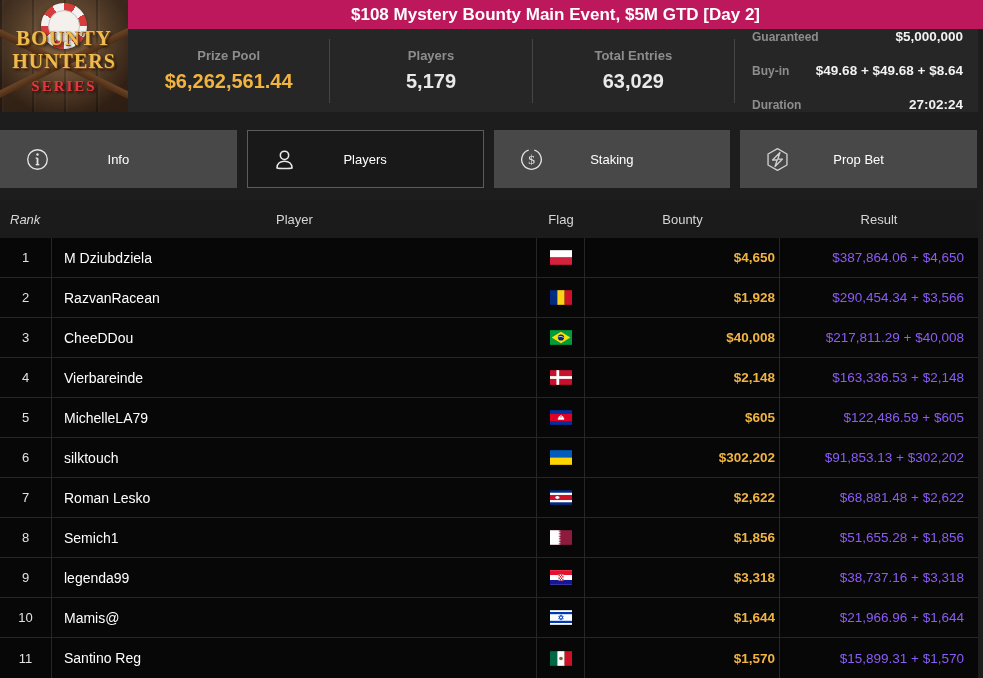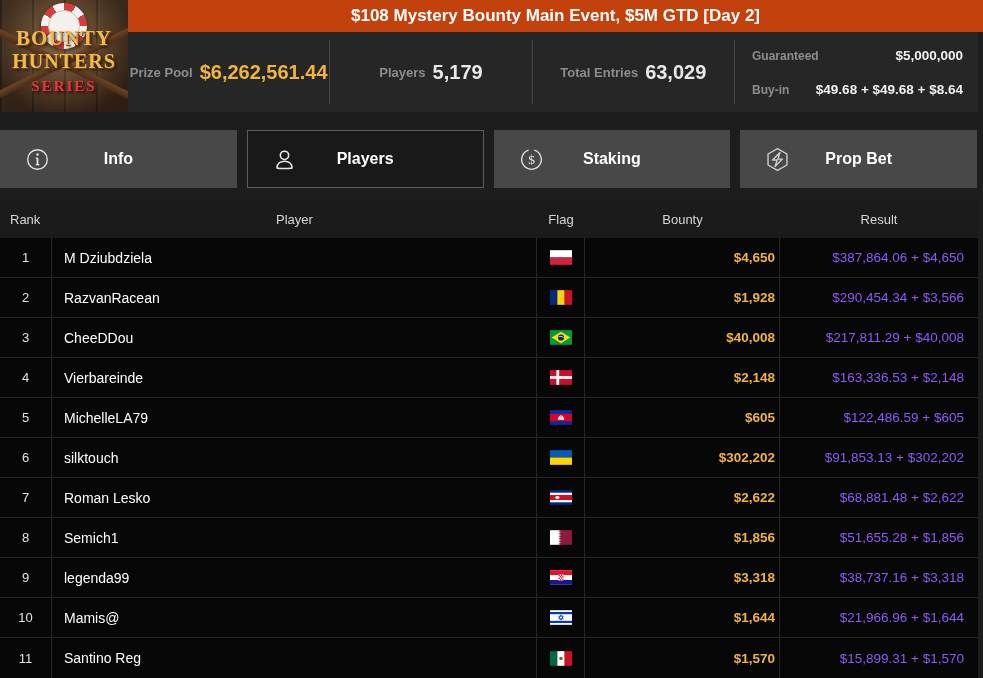--- a/index.html
+++ b/index.html
@@ -37,60 +37,60 @@
     text-shadow: 1px 1px 0 #7a4414, 2px 2px 3px rgba(0,0,0,.75);
   }
   .logo-line2 { font-size: 20px; }
   .logo-line3 {
     font-size: 15px; line-height: 20px; letter-spacing: 2px; margin-top: 3px; color: #e0393f;
     text-shadow: 1px 1px 0 #5d1212, 2px 2px 3px rgba(0,0,0,.75);
   }
 
   .head-right { flex: 1; display: flex; flex-direction: column; }
   .title-bar {
-    height: 32px; background: #c2410c; color: #fff;
+    height: 32px; background: #be185d; color: #fff;
     display: flex; align-items: center; justify-content: center;
     font-size: 17px; font-weight: bold;
   }
   .stats-bar {
     flex: 1; background: #262626; margin-right: 5px;
     display: flex; align-items: center;
   }
   .stat {
     flex: 1; height: 64px; border-right: 1px solid #454545;
-    display: flex; align-items: center; justify-content: center; gap: 7px;
+    display: flex; flex-direction: column; align-items: center; justify-content: center; gap: 7px;
   }
   .stat-label { color: #8d8d8d; font-size: 13px; font-weight: bold; }
   .stat-value { color: #e9e9e9; font-size: 20px; font-weight: bold; }
   .stat-value.gold { color: #f2b441; }
   .details { width: 243px; flex: none; padding: 0 15px 0 17px; display: flex; flex-direction: column; gap: 19px; }
   .detail-row { display: flex; justify-content: space-between; align-items: baseline; }
   .detail-label { color: #8d8d8d; font-size: 12px; font-weight: bold; }
   .detail-value { color: #f2f2f2; font-size: 13.5px; font-weight: bold; white-space: nowrap; }
 
   
   .tabs { display: flex; gap: 10px; height: 58px; margin: 18px 6px 0 0; }
   .tab {
     flex: 1; background: #484848; border: 1px solid transparent;
     display: flex; align-items: center; position: relative; cursor: pointer;
   }
   .tab.active { background: #191919; border: 1px solid #5c5c5c; }
   .tab-icon { position: absolute; left: 23px; width: 27px; height: 27px; display: flex; }
   .tab-icon svg { width: 100%; height: 100%; }
-  .tab-label { flex: 1; text-align: center; color: #fff; font-size: 16px; font-weight: bold; }
+  .tab-label { flex: 1; text-align: center; color: #fff; font-size: 13px; font-weight: normal; }
 
   
   .table { margin: 12px 5px 0 0; }
   .grid { display: grid; grid-template-columns: 52px 485px 48px 195px 198px; }
   .thead {
     height: 38px; background: #1b1b1b; align-items: center;
     color: #d6d6d6; font-size: 13px;
   }
   .th { text-align: center; }
-  .th.h-rank { text-align: left; padding-left: 10px; }
+  .th.h-rank { text-align: left; padding-left: 10px; font-style: italic; }
   .trow { height: 40px; background: #070707; border-bottom: 1px solid #262626; align-items: center; }
   .trow:last-child { border-bottom: none; }
   .cell { height: 100%; display: flex; align-items: center; }
   .c-rank { justify-content: center; color: #e2e2e2; font-size: 13px; border-right: 1px solid #262626; }
   .c-player { padding-left: 12px; color: #fff; font-size: 14px; border-right: 1px solid #262626; }
   .c-flag { justify-content: center; border-right: 1px solid #262626; }
   .c-bounty { justify-content: flex-end; padding-right: 4px; color: #f2b441; font-size: 13.5px; font-weight: bold; border-right: 1px solid #262626; }
   .c-result { justify-content: flex-end; padding-right: 14px; color: #8b5cf6; font-size: 13.5px; font-weight: normal; }
   .flag { display: inline-flex; line-height: 0; }
   .flag svg { width: 22px; height: 15px; display: block; }
@@ -135,20 +135,24 @@
   <div class="detail-row">
     <span class="detail-label">Guaranteed</span>
     <span class="detail-value">$5,000,000</span>
   </div>
 
   <div class="detail-row">
     <span class="detail-label">Buy-in</span>
     <span class="detail-value">$49.68 + $49.68 + $8.64</span>
   </div>
 
+  <div class="detail-row">
+    <span class="detail-label">Duration</span>
+    <span class="detail-value">27:02:24</span>
+  </div>
 </div>
     </div>
   </div>
 </div>
 
 <nav class="tabs" id="tabs-box">
   <div class="tab">
     <span class="tab-icon">
         <svg viewBox="0 0 24 24" fill="none" stroke="#e3e3e3" stroke-width="1.2">
           <circle cx="12" cy="12" r="8.7"></circle>

